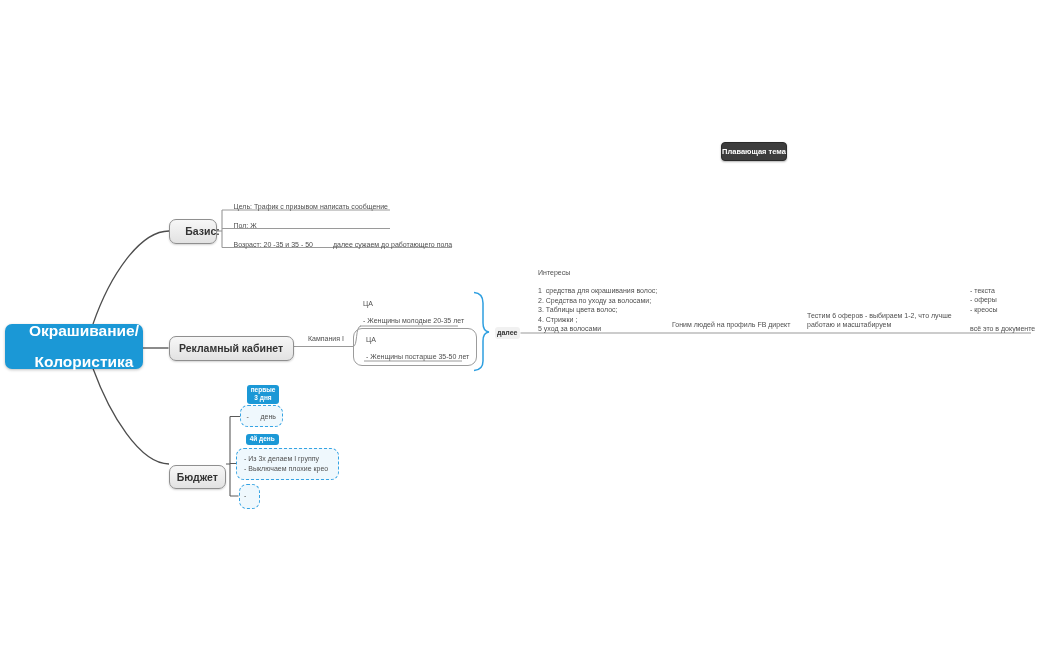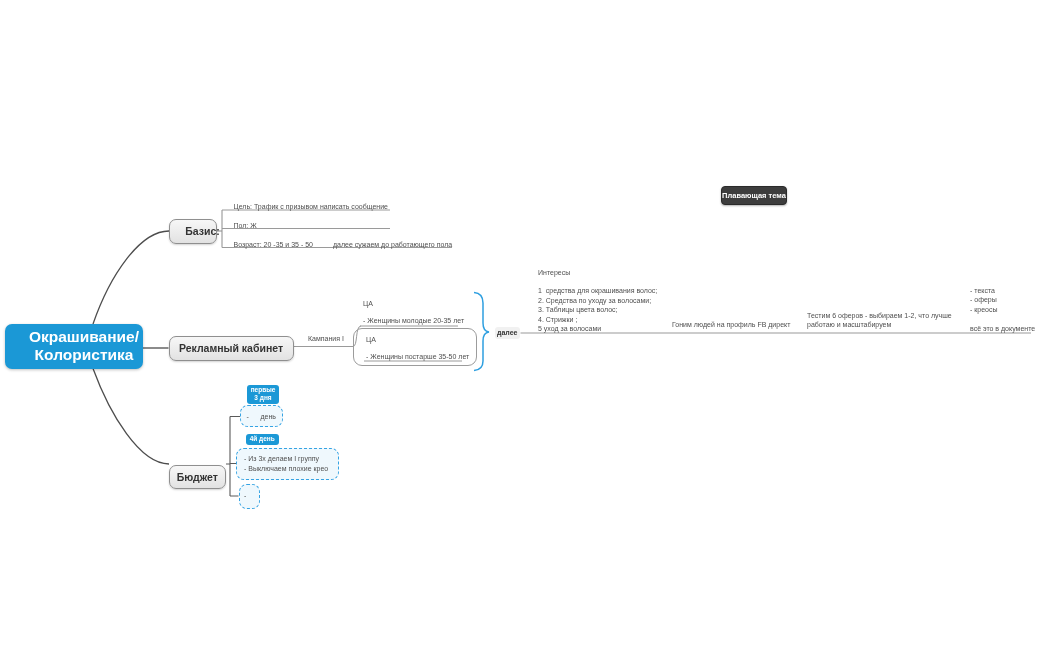--- a/index.html
+++ b/index.html
@@ -7,21 +7,21 @@
     position:relative;width:1050px;height:650px;background:#ffffff;overflow:hidden;
     font-family:"Liberation Sans",sans-serif;
   }
   #connectors{position:absolute;left:0;top:0;width:1050px;height:650px;}
   .abs{position:absolute;box-sizing:border-box;}
   .topic-text{
     position:absolute;white-space:pre-wrap;color:#4f4f4f;font-size:7px;line-height:9.5px;
   }
   .root-box{
     background:#1b98d6;border-radius:7px;color:#ffffff;font-weight:bold;
-    font-size:15.5px;line-height:18px;text-align:center;white-space:pre-line;
+    font-size:15.5px;line-height:31px;text-align:center;white-space:pre-line;
     display:flex;align-items:center;justify-content:center;
     box-shadow:0 1px 3px rgba(0,0,0,.25);
     padding-left:20px;
   }
   .branch-box{
     background:linear-gradient(#f7f7f7,#e2e2e2);border:1.3px solid #8f8f8f;border-radius:7px;
     color:#333;font-weight:bold;font-size:10.5px;display:flex;align-items:center;justify-content:center;
     box-shadow:0 1px 2px rgba(0,0,0,.18);white-space:pre;
   }
   .float-topic{
@@ -69,21 +69,21 @@
 
     <path d="M520.5,333 L1031,333" stroke="#9a9a9a" stroke-width="1.1" fill="none"></path>
 
     <path d="M226,464 L230,464 M230,416.5 L230,496 M230,416.5 L240,416.5 M230,463.5 L236,463.5 M230,496 L238.5,496" stroke="#5a5a5a" stroke-width="1.1" fill="none"></path>
 
     <path d="M244,422.5 L280,422.5" stroke="#9a9a9a" stroke-width="1" fill="none"></path>
     <path d="M240.5,474.5 L335,474.5" stroke="#9a9a9a" stroke-width="1" fill="none"></path>
     <path d="M242,501 L257,501" stroke="#9a9a9a" stroke-width="1" fill="none"></path>
   </svg>
 
-  <div class="abs float-topic" style="left:721px;top:141.5px;width:66px;height:19px;margin-top:44px;">Плавающая тема</div>
+  <div class="abs float-topic" style="left:721px;top:141.5px;width:66px;height:19px;">Плавающая тема</div>
 
   <div class="abs root-box" style="left:5px;top:323.5px;width:138px;height:45.5px;">Окрашивание/
 Колористика</div>
 
   <div class="abs branch-box" style="left:169px;top:218.5px;width:48px;height:25px;padding-left:19px;">Базис:</div>
   <div class="abs branch-box" style="left:168.5px;top:335.5px;width:125px;height:25px;">Рекламный кабинет</div>
   <div class="abs branch-box" style="left:168.5px;top:465px;width:57.5px;height:24px;">Бюджет</div>
 
   <div class="topic-text" style="left:233.5px;top:202px;">Цель: Трафик с призывом написать сообщение</div>
   <div class="topic-text" style="left:233.5px;top:220.5px;">Пол: Ж</div>

